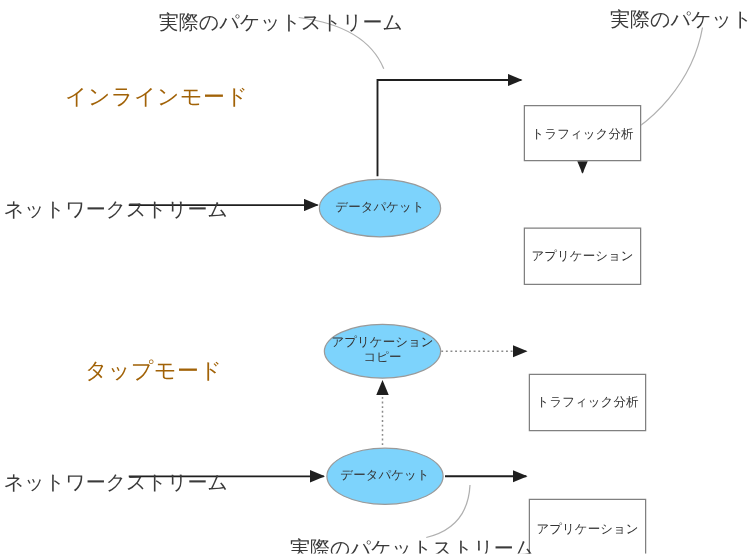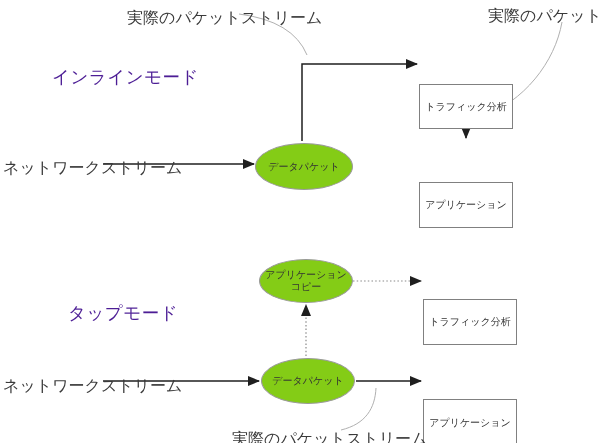--- a/index.html
+++ b/index.html
@@ -18,21 +18,21 @@
   #connector-layer {
     position: absolute;
     left: 0;
     top: 0;
     width: 600px;
     height: 443px;
   }
   .abs { position: absolute; }
   .mode-title {
     font-size: 17.5px;
-    color: #4c1d95;
+    color: #a16207;
     letter-spacing: 0.5px;
     white-space: nowrap;
   }
   .small-label {
     font-size: 16px;
     color: #3a3a3a;
     white-space: nowrap;
   }
   .node-box {
     box-sizing: border-box;
@@ -43,21 +43,21 @@
     justify-content: center;
     font-size: 10px;
     color: #333333;
     white-space: nowrap;
     margin-top: 42px;
   }
   .node-ellipse {
     box-sizing: border-box;
     border: 1px solid #9a9a9a;
     border-radius: 50%;
-    background: #84cc16;
+    background: #7dd3fc;
     display: flex;
     flex-direction: column;
     align-items: center;
     justify-content: center;
     font-size: 10px;
     color: #333333;
     text-align: center;
     line-height: 1.2;
     white-space: nowrap;
   }
@@ -100,21 +100,21 @@
   </div>
 
   <div class="abs node-box" style="left:419px; top:42px; width:94px; height:45px;">
     <span>トラフィック分析</span>
   </div>
 
   <div class="abs node-box" style="left:419px; top:140px; width:94px; height:46px;">
     <span>アプリケーション</span>
   </div>
 
-  <div class="abs mode-title" style="left:68px; top:301px;">タップモード</div>
+  <div class="abs mode-title" style="left:68px; top:284px;">タップモード</div>
 
   <div class="abs node-ellipse" style="left:259px; top:259px; width:94px; height:44px;">
     <span>アプリケーション</span>
     <span>コピー</span>
   </div>
 
   <div class="abs node-box" style="left:423px; top:257px; width:94px; height:46px;">
     <span>トラフィック分析</span>
   </div>
 

